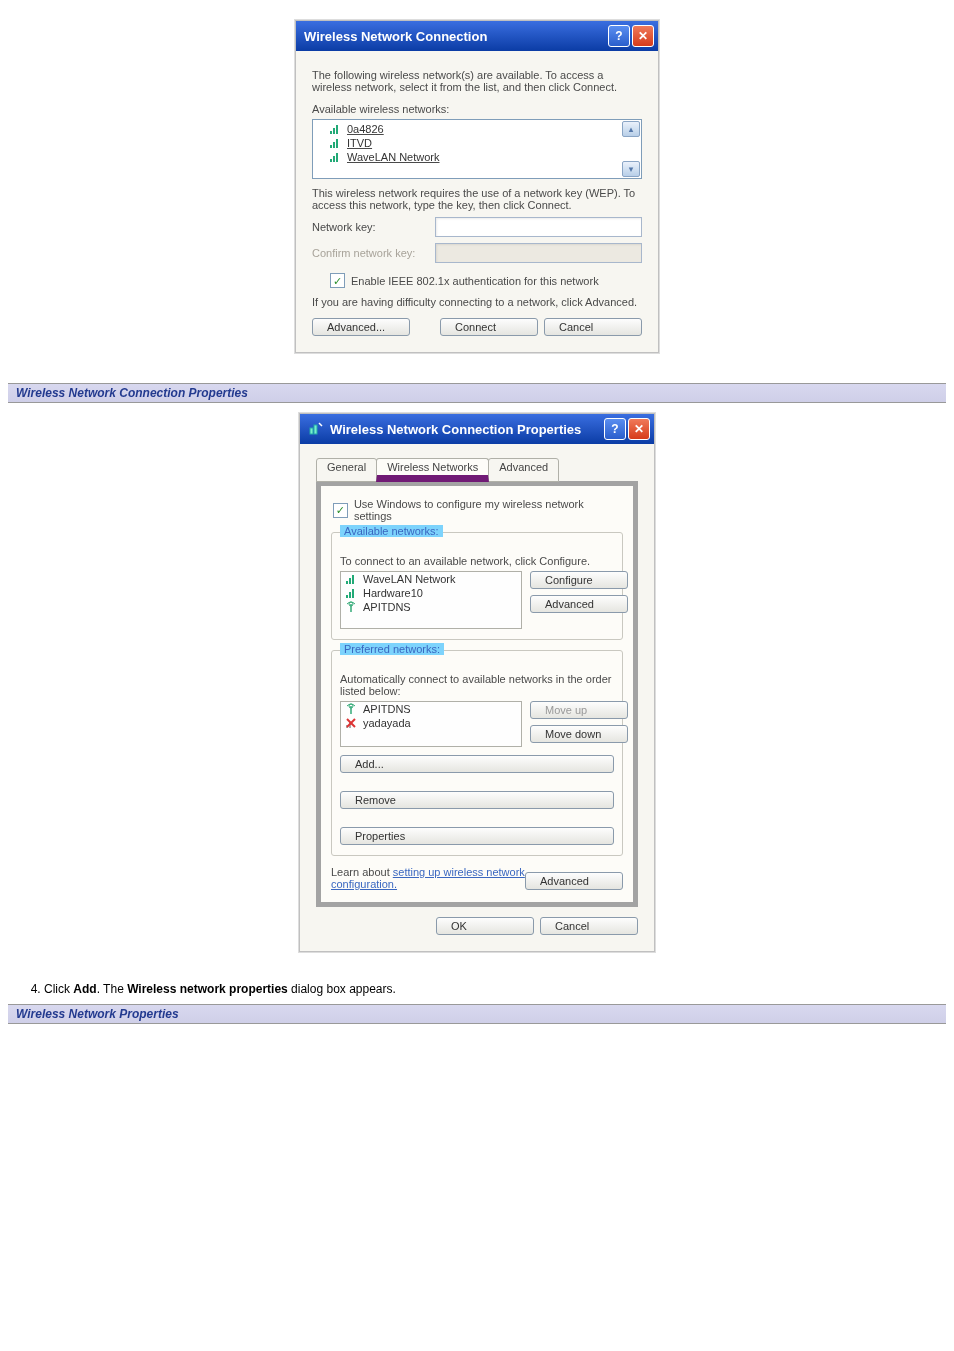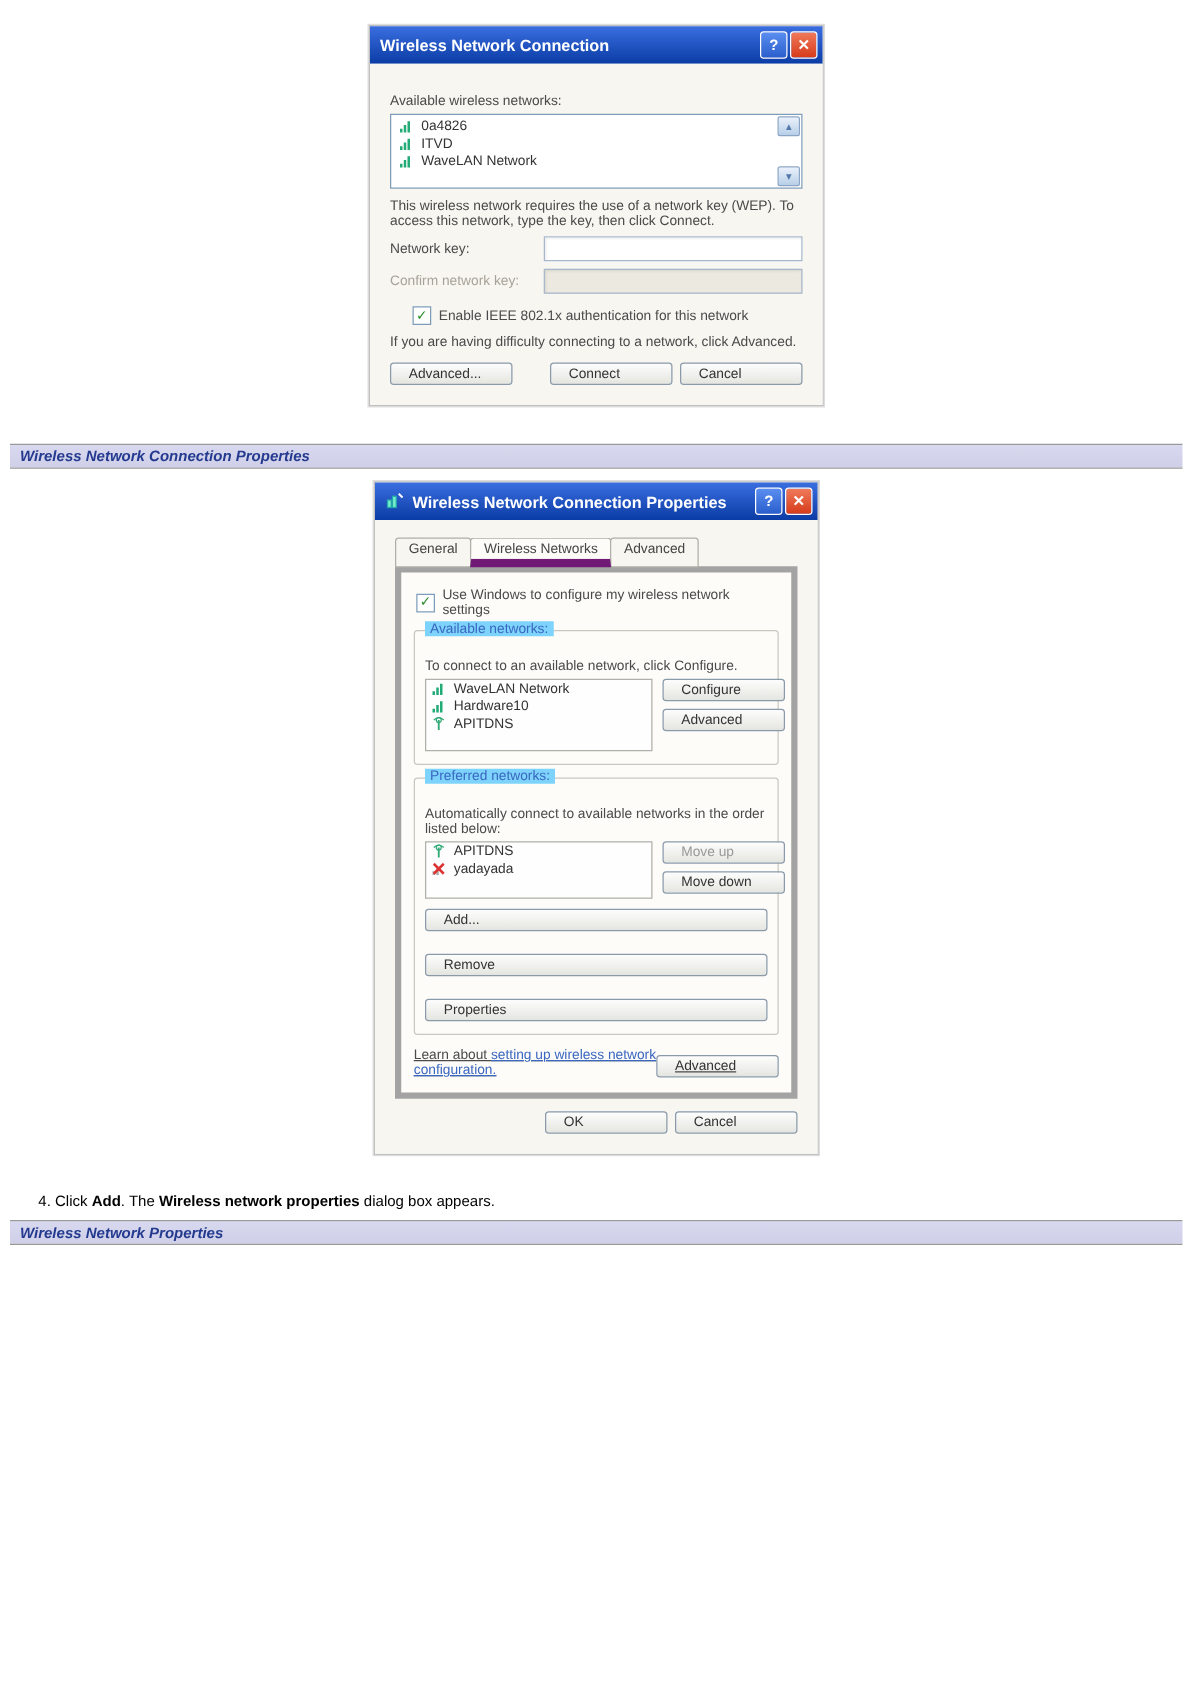--- a/index.html
+++ b/index.html
@@ -62,21 +62,22 @@
   .dlg1 .dlg-body { width: 330px; }
   .dlg2 .dlg-body { width: 322px; }
   .label-line { margin: 4px 0; }
   .listbox {
     border: 1px solid #7f9db9;
     background: #fff;
     margin: 4px 0 8px 0;
     position: relative;
   }
   .listbox .lb-inner {
-    padding: 2px 2px;
+    padding: 2px 12px;
+    text-decoration: underline;
   }
   .lb-row {
     display: flex; align-items: center; gap: 6px;
     padding: 1px 4px;
     color: #333;
   }
   .sig-icon {
     width: 12px; height: 12px; display: inline-block;
   }
   .scroll-chev {
@@ -181,21 +182,20 @@
   }
   .list2 .lb-row { padding: 1px 4px; }
   .ant-icon {
     width: 12px; height: 12px; display:inline-block;
   }
   .net-x-icon { width: 12px; height: 12px; display:inline-block;}
   .btn-row3 { display: flex; gap: 18px; margin-top: 8px; flex-direction: column; }
   .learn-row {
     display: flex; justify-content: space-between; align-items: flex-end;
     margin-top: 6px;
-    text-decoration: underline;
   }
   .link { color: #3a67c0; text-decoration: underline; }
   .foot-row { display:flex; justify-content:flex-end; gap:6px; margin-top:10px; }
 
   ol.instructions {
     margin: 20px 0 8px 8px;
     padding-left: 28px;
     font-size: 12px;
   }
   ol.instructions li { margin-bottom: 4px; }
@@ -221,20 +221,21 @@
       <div class="titlebar">
         <div class="left">
           <span>Wireless Network Connection</span>
         </div>
         <div class="tb-btns">
           <span class="tb-btn tb-help">?</span>
           <span class="tb-btn tb-close">✕</span>
         </div>
       </div>
       <div class="dlg-body">
+        <div class="label-line">The following wireless network(s) are available. To access a wireless network, select it from the list, and then click Connect.</div>
         <div class="label-line" style="margin-top:10px;">Available wireless networks:</div>
         <div class="listbox" style="height:58px;">
           <div class="scroll-chev scroll-top">▴</div>
           <div class="scroll-chev scroll-bot">▾</div>
           <div class="lb-inner">
             <div class="lb-row">
               <span class="sig-icon">
                 <svg viewBox="0 0 12 12">
                     <rect x="1" y="8" width="2" height="3" fill="#2a7"></rect>
                     <rect x="4" y="5" width="2" height="6" fill="#2a7"></rect>

